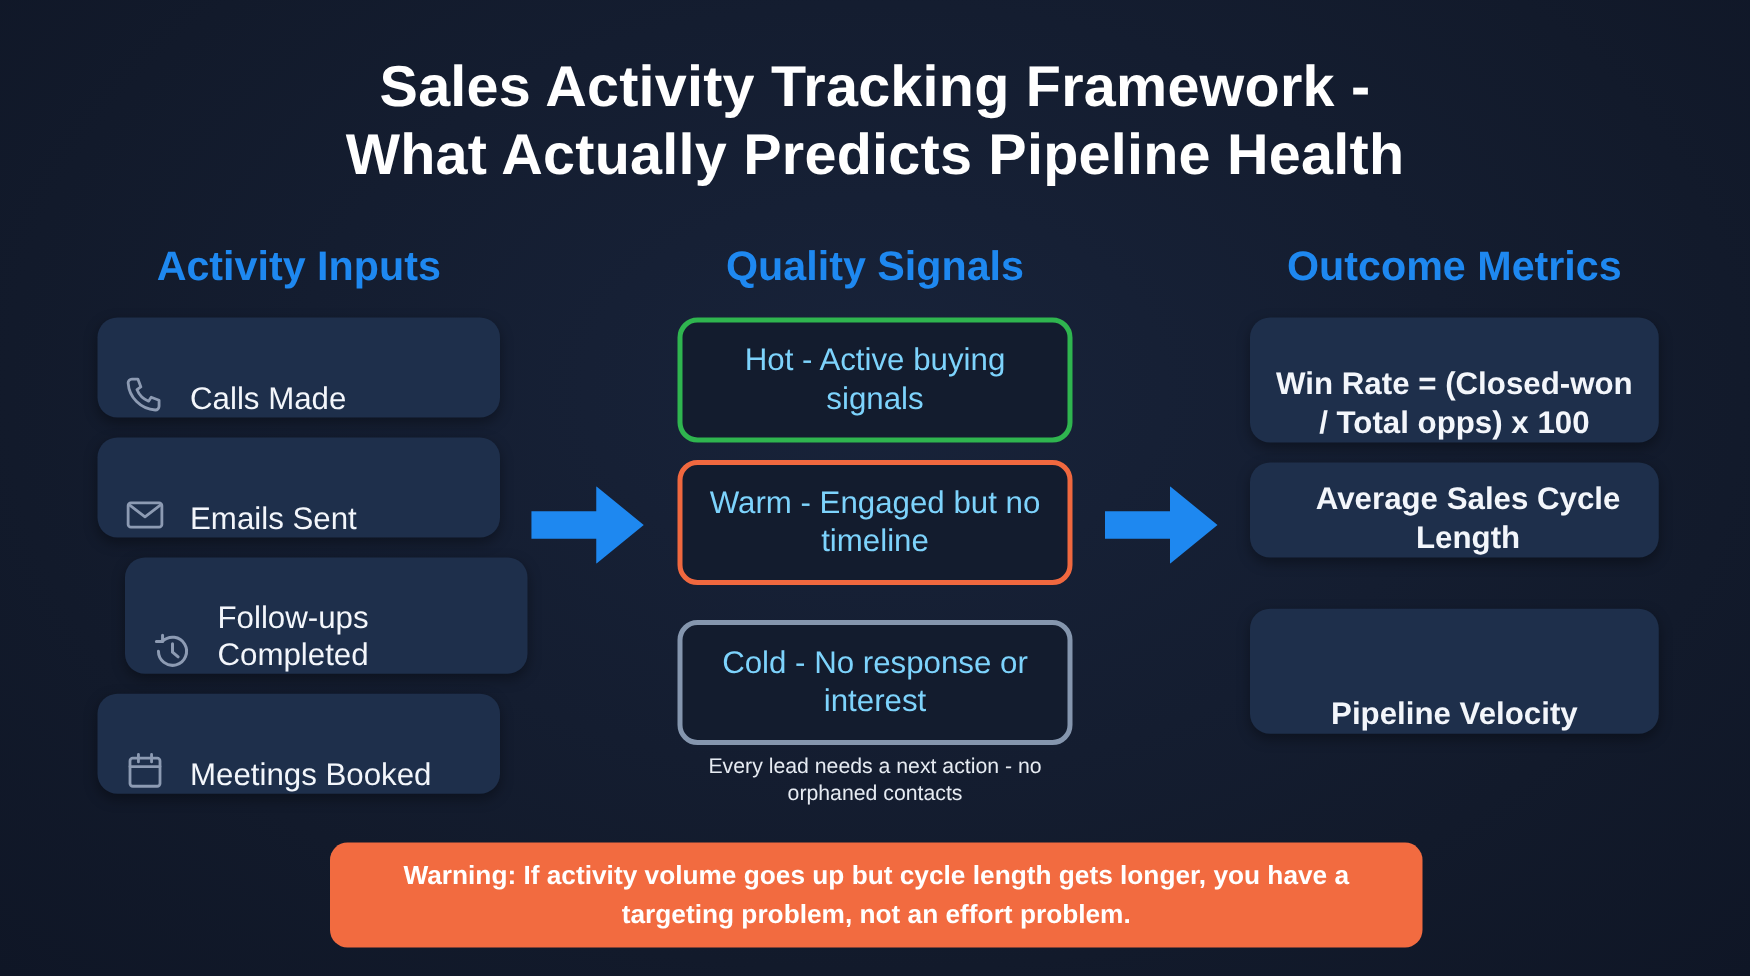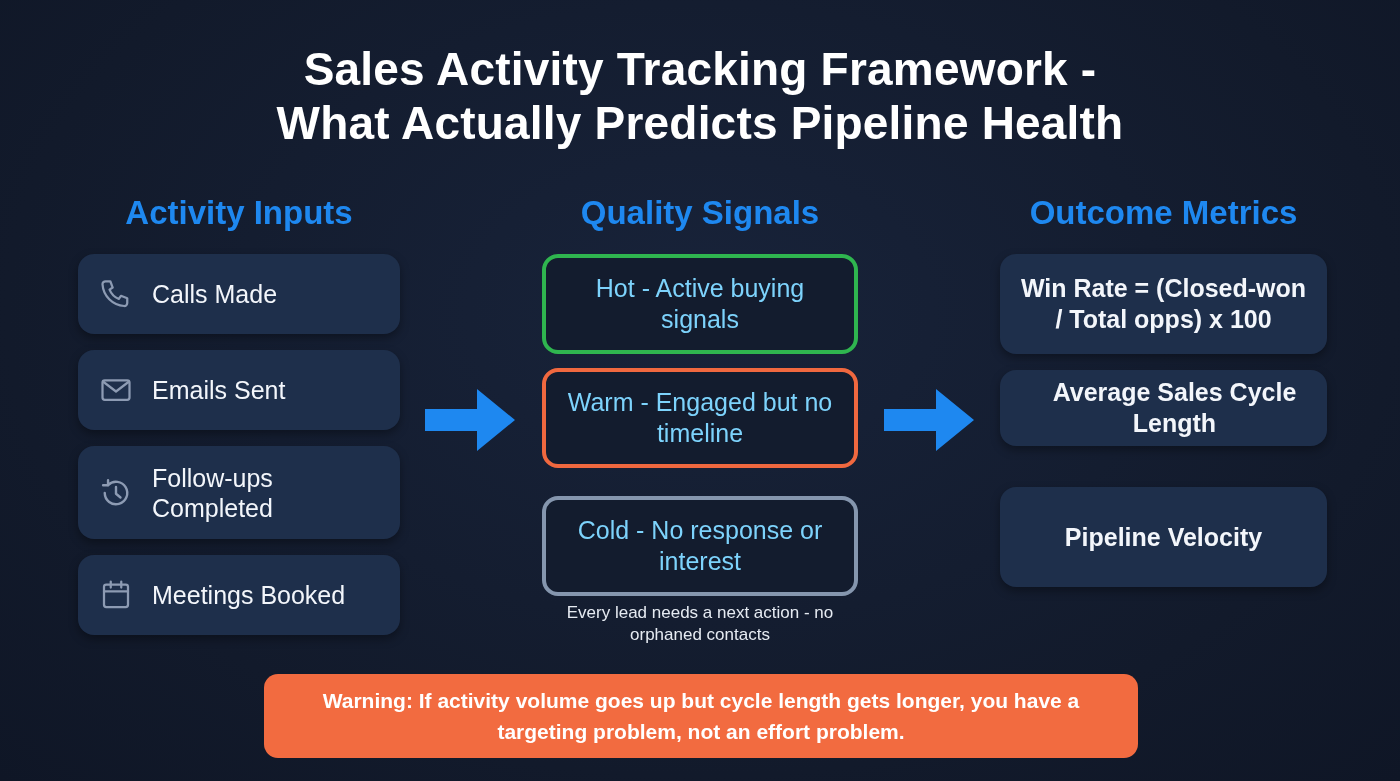--- a/index.html
+++ b/index.html
@@ -18,21 +18,21 @@
     text-align: center; font-weight: 700; font-size: 46px; line-height: 54px;
     color: #ffffff; letter-spacing: 0.2px;
   }
   .col-heading {
     position: absolute; top: 193px; text-align: center;
     font-weight: 700; font-size: 33px; line-height: 40px; color: #1e88f0;
   }
   .card {
     position: absolute; background: #1e2f4b; border-radius: 16px;
     box-shadow: 0 4px 10px rgba(0,0,0,0.35);
-    display: flex; align-items: center; color: #f3f6fb;
+    display: flex; align-items: flex-end; color: #f3f6fb;
   }
   .input-card { left: 78px; width: 322px; padding-left: 20px; }
   .input-card .icon { width: 36px; height: 36px; margin-right: 18px; flex: 0 0 36px; }
   .input-card .label { font-size: 25px; line-height: 30px; }
   .signal-box {
     position: absolute; left: 542px; width: 316px; border-radius: 16px;
     border: 4px solid; background: #131c2e;
     display: flex; align-items: center; justify-content: center; text-align: center;
     font-size: 25px; line-height: 31px; color: #7dd3fc; padding: 0 18px;
   }
@@ -78,21 +78,21 @@
   <div class="card input-card" style="top:350px; height:80px;">
     <span class="icon">
       <svg viewBox="0 0 24 24" width="36" height="36" fill="none" stroke="#8d9bb3" stroke-width="1.5" stroke-linejoin="round">
         <rect x="3" y="5.5" width="18" height="13" rx="1.5"></rect>
         <path d="M3.5 6.5l8.5 6.5 8.5-6.5"></path>
       </svg>
     </span>
     <span class="label">Emails Sent</span>
   </div>
 
-  <div class="card input-card" style="top:446px; height:93px;">
+  <div class="card input-card" style="top:446px; height:93px;margin-left:22px;">
     <span class="icon">
       <svg viewBox="0 0 24 24" width="36" height="36" fill="none" stroke="#8d9bb3" stroke-width="1.6" stroke-linecap="round" stroke-linejoin="round">
         <path d="M4.5 12a7.5 7.5 0 1 0 2.2-5.3"></path>
         <path d="M6.7 3.5v3.3H3.4"></path>
         <path d="M12 8v4.5l3 2.5"></path>
       </svg>
     </span>
     <span class="label" style="width:180px;">Follow-ups Completed</span>
   </div>
 

